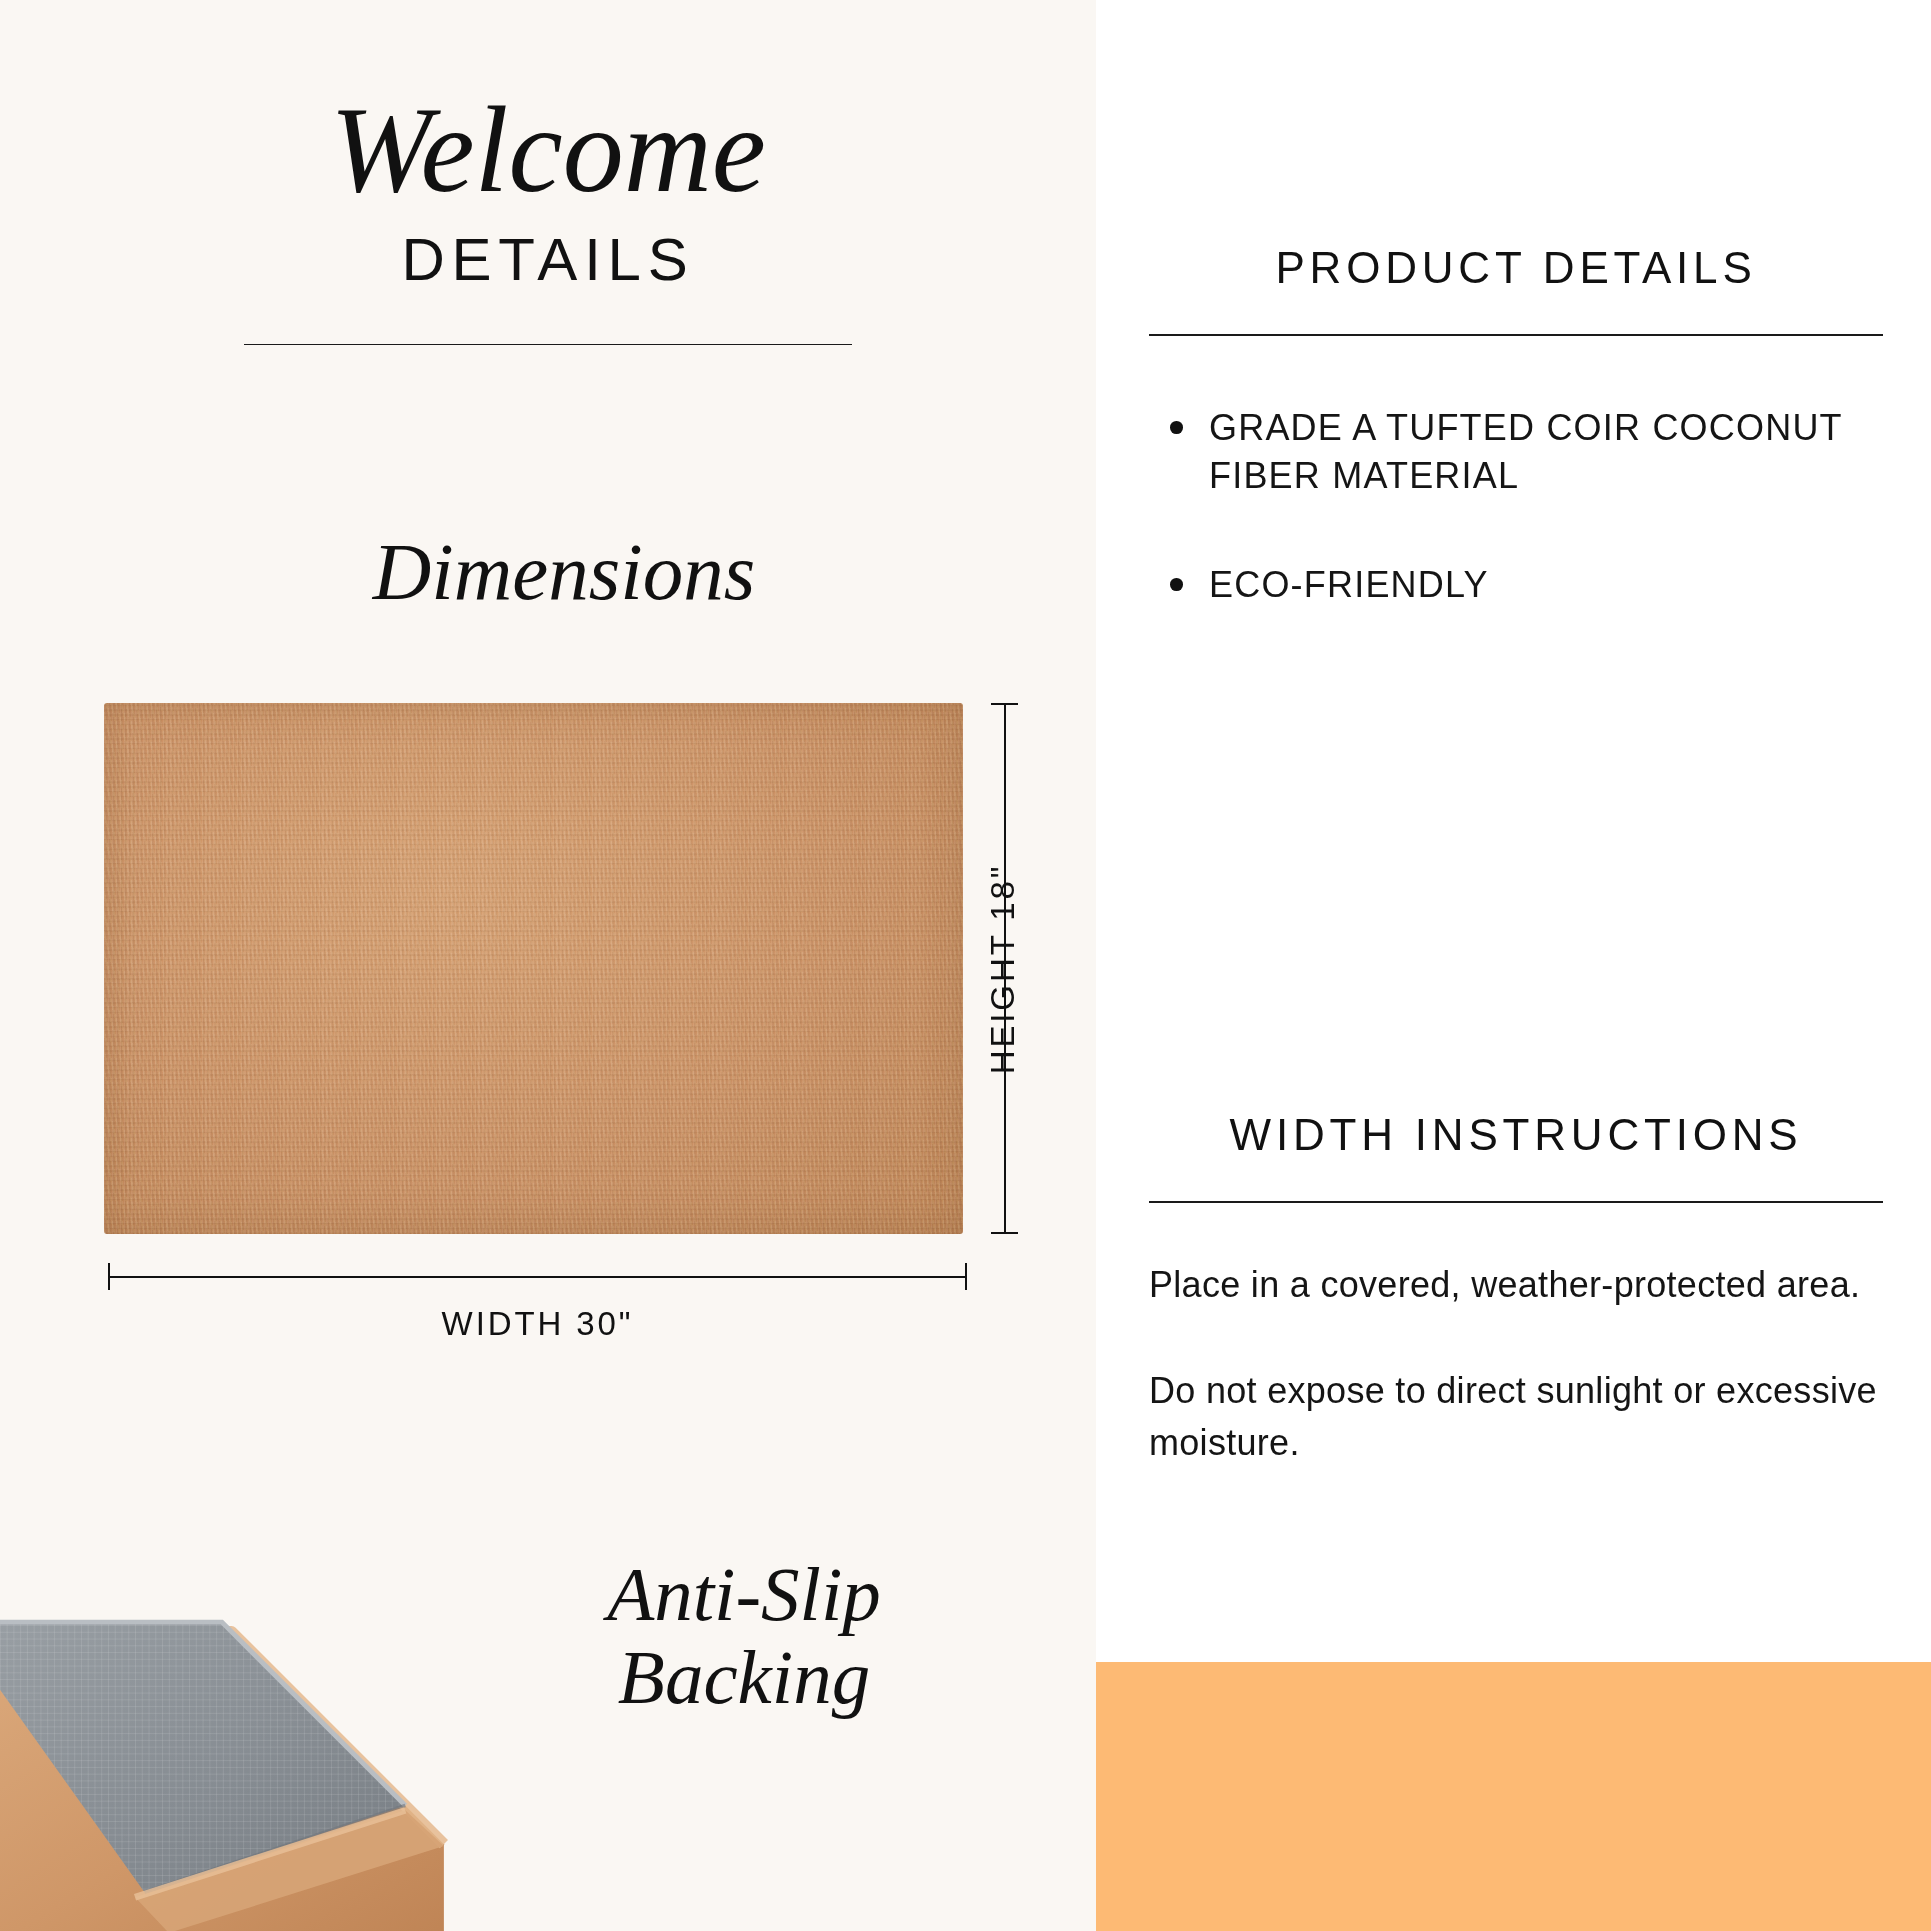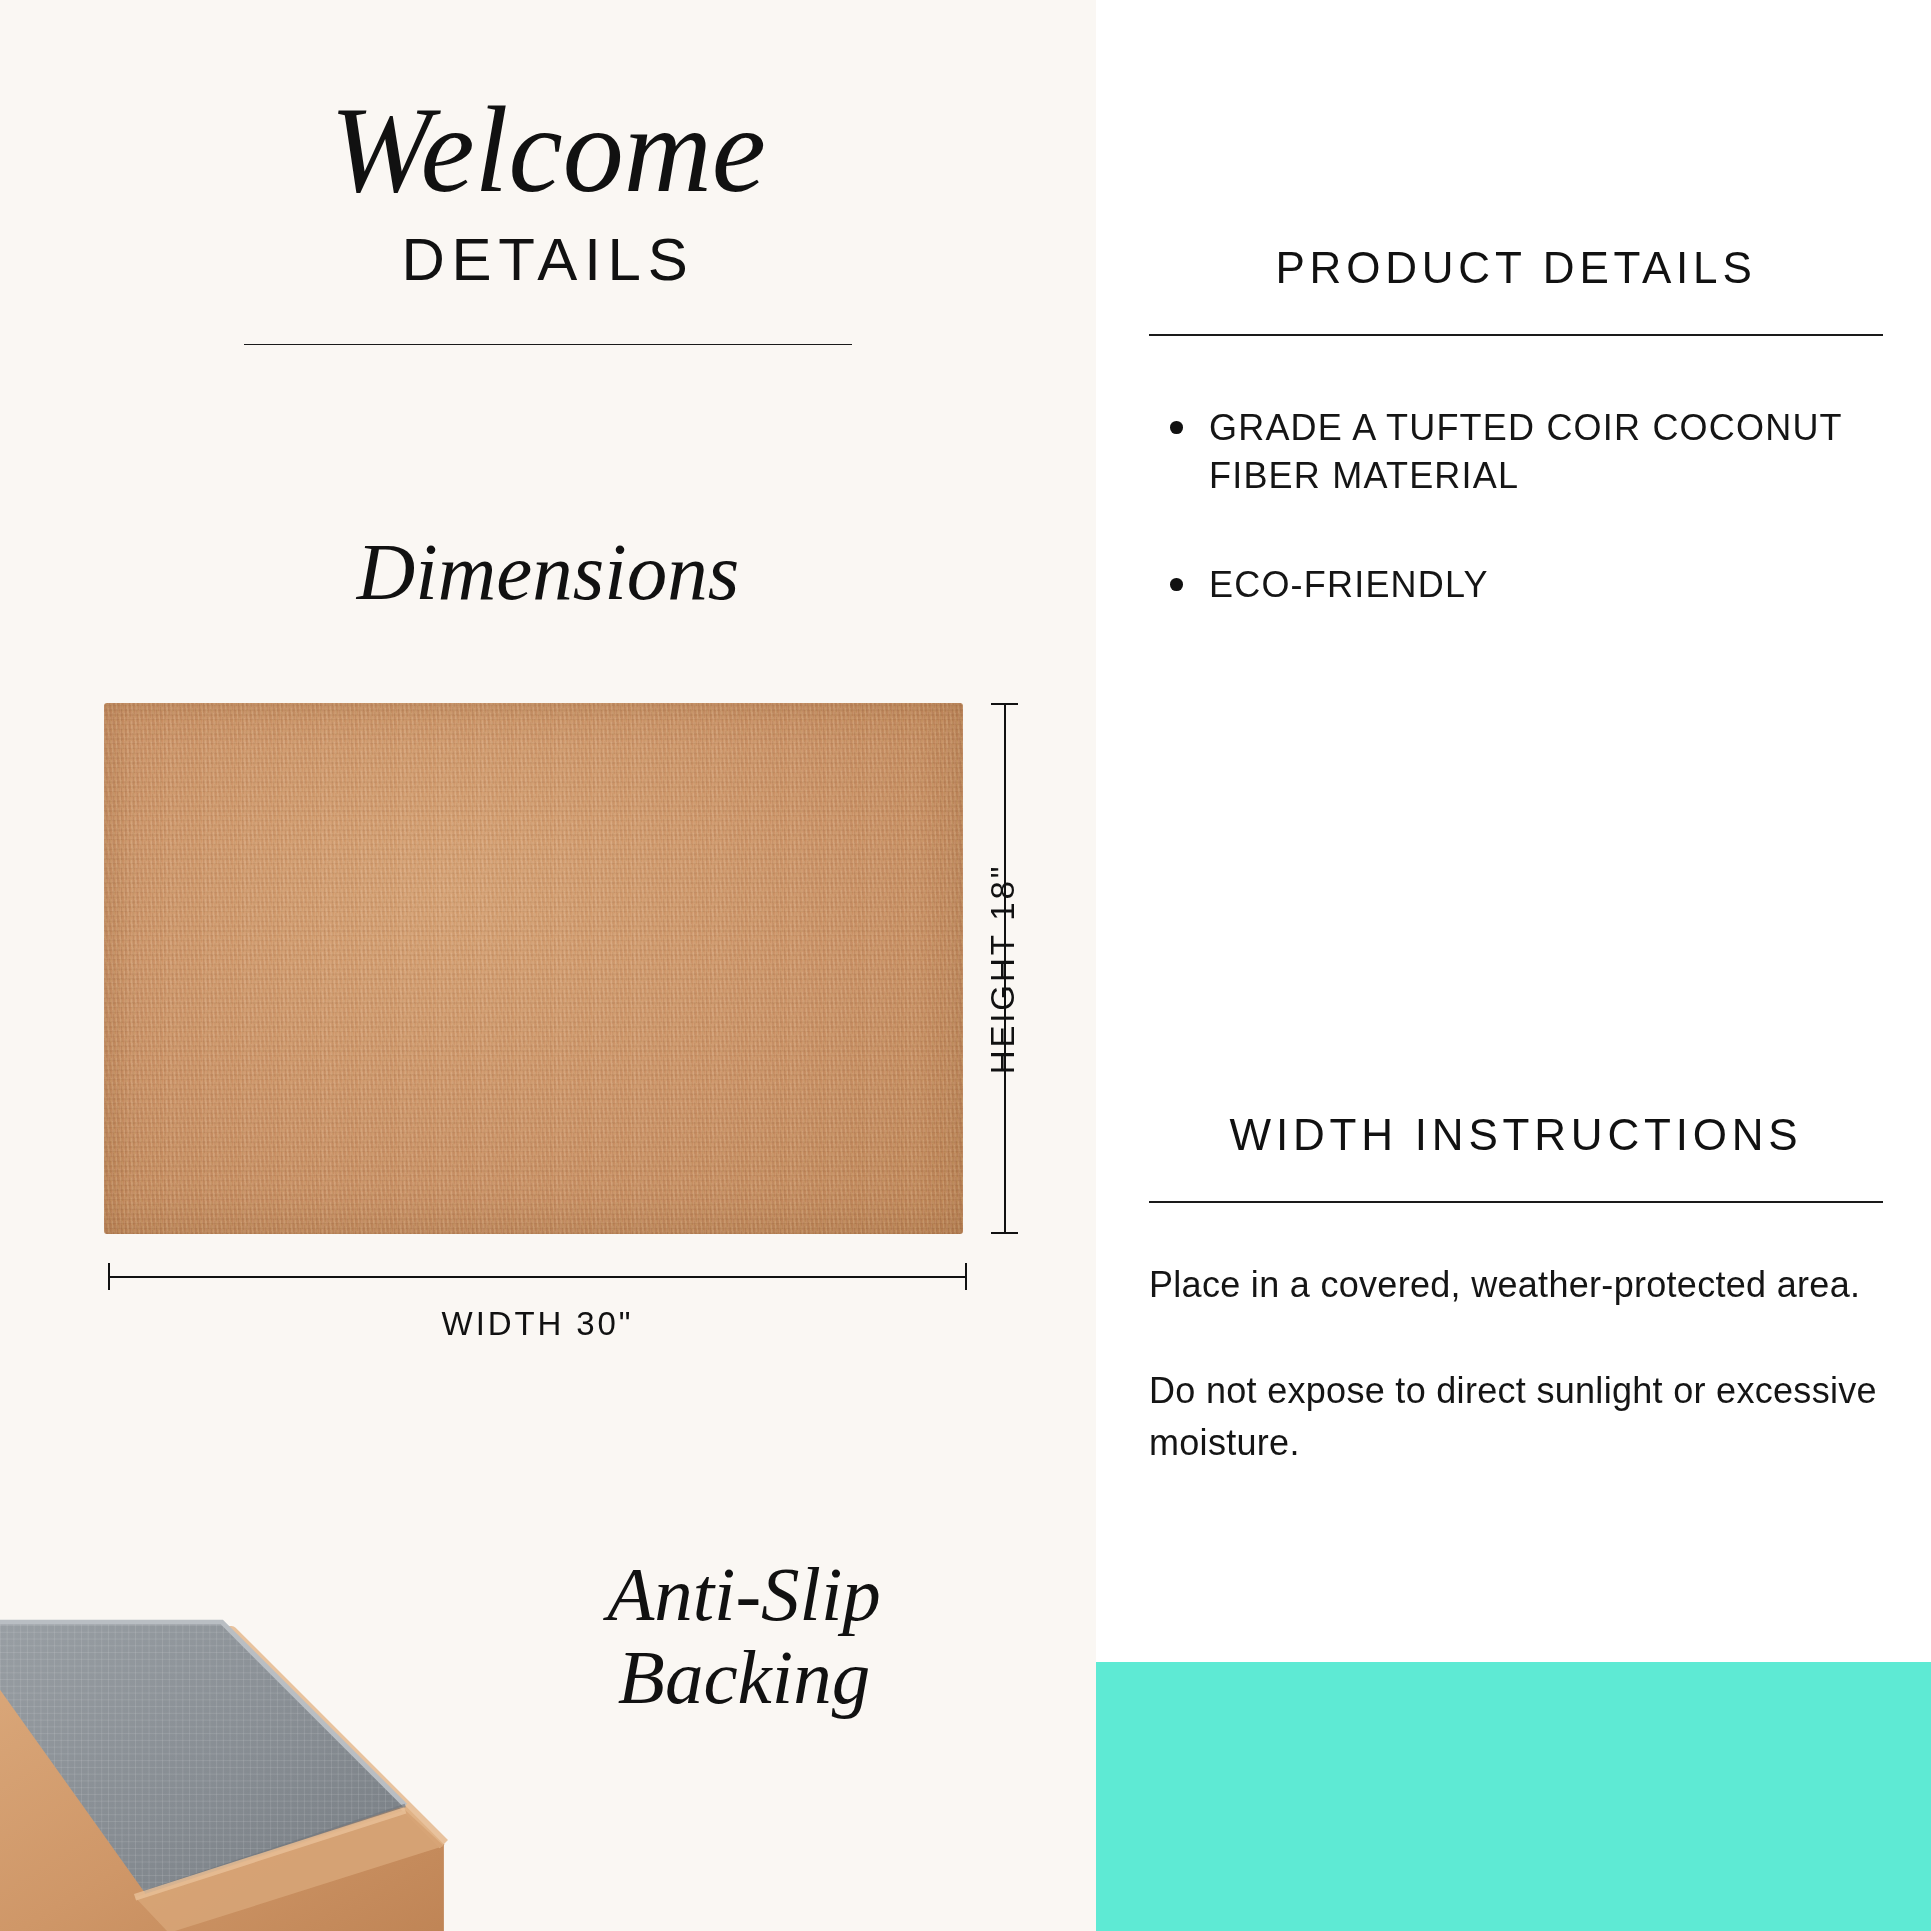--- a/index.html
+++ b/index.html
@@ -10,21 +10,21 @@
     width: 1931px;
     height: 1931px;
     background: #ffffff;
     font-family: "Liberation Sans", sans-serif;
     overflow: hidden;
   }
   .page {
     position: relative;
     width: 1931px;
     height: 1931px;
-    background: #5eead4;
+    background: #fdba74;
     display: flex;
   }
   
   .left-panel {
     position: relative;
     width: 1096px;
     height: 1931px;
     background: #faf7f3;
     box-sizing: border-box;
   }
@@ -65,21 +65,21 @@
     width: 608px;
     height: 1.9px;
     background: #1a1a1a;
     margin: 50px auto 0 auto;
   }
 
   
   .dimensions-heading {
     position: absolute;
     top: 526px;
-    left: 0;
+    left: 16px;
     width: 1096px;
     text-align: center;
     font-family: "Liberation Serif", serif;
     font-style: italic;
     font-size: 81px;
     color: #111111;
   }
 
   
   .mat-wrap {

